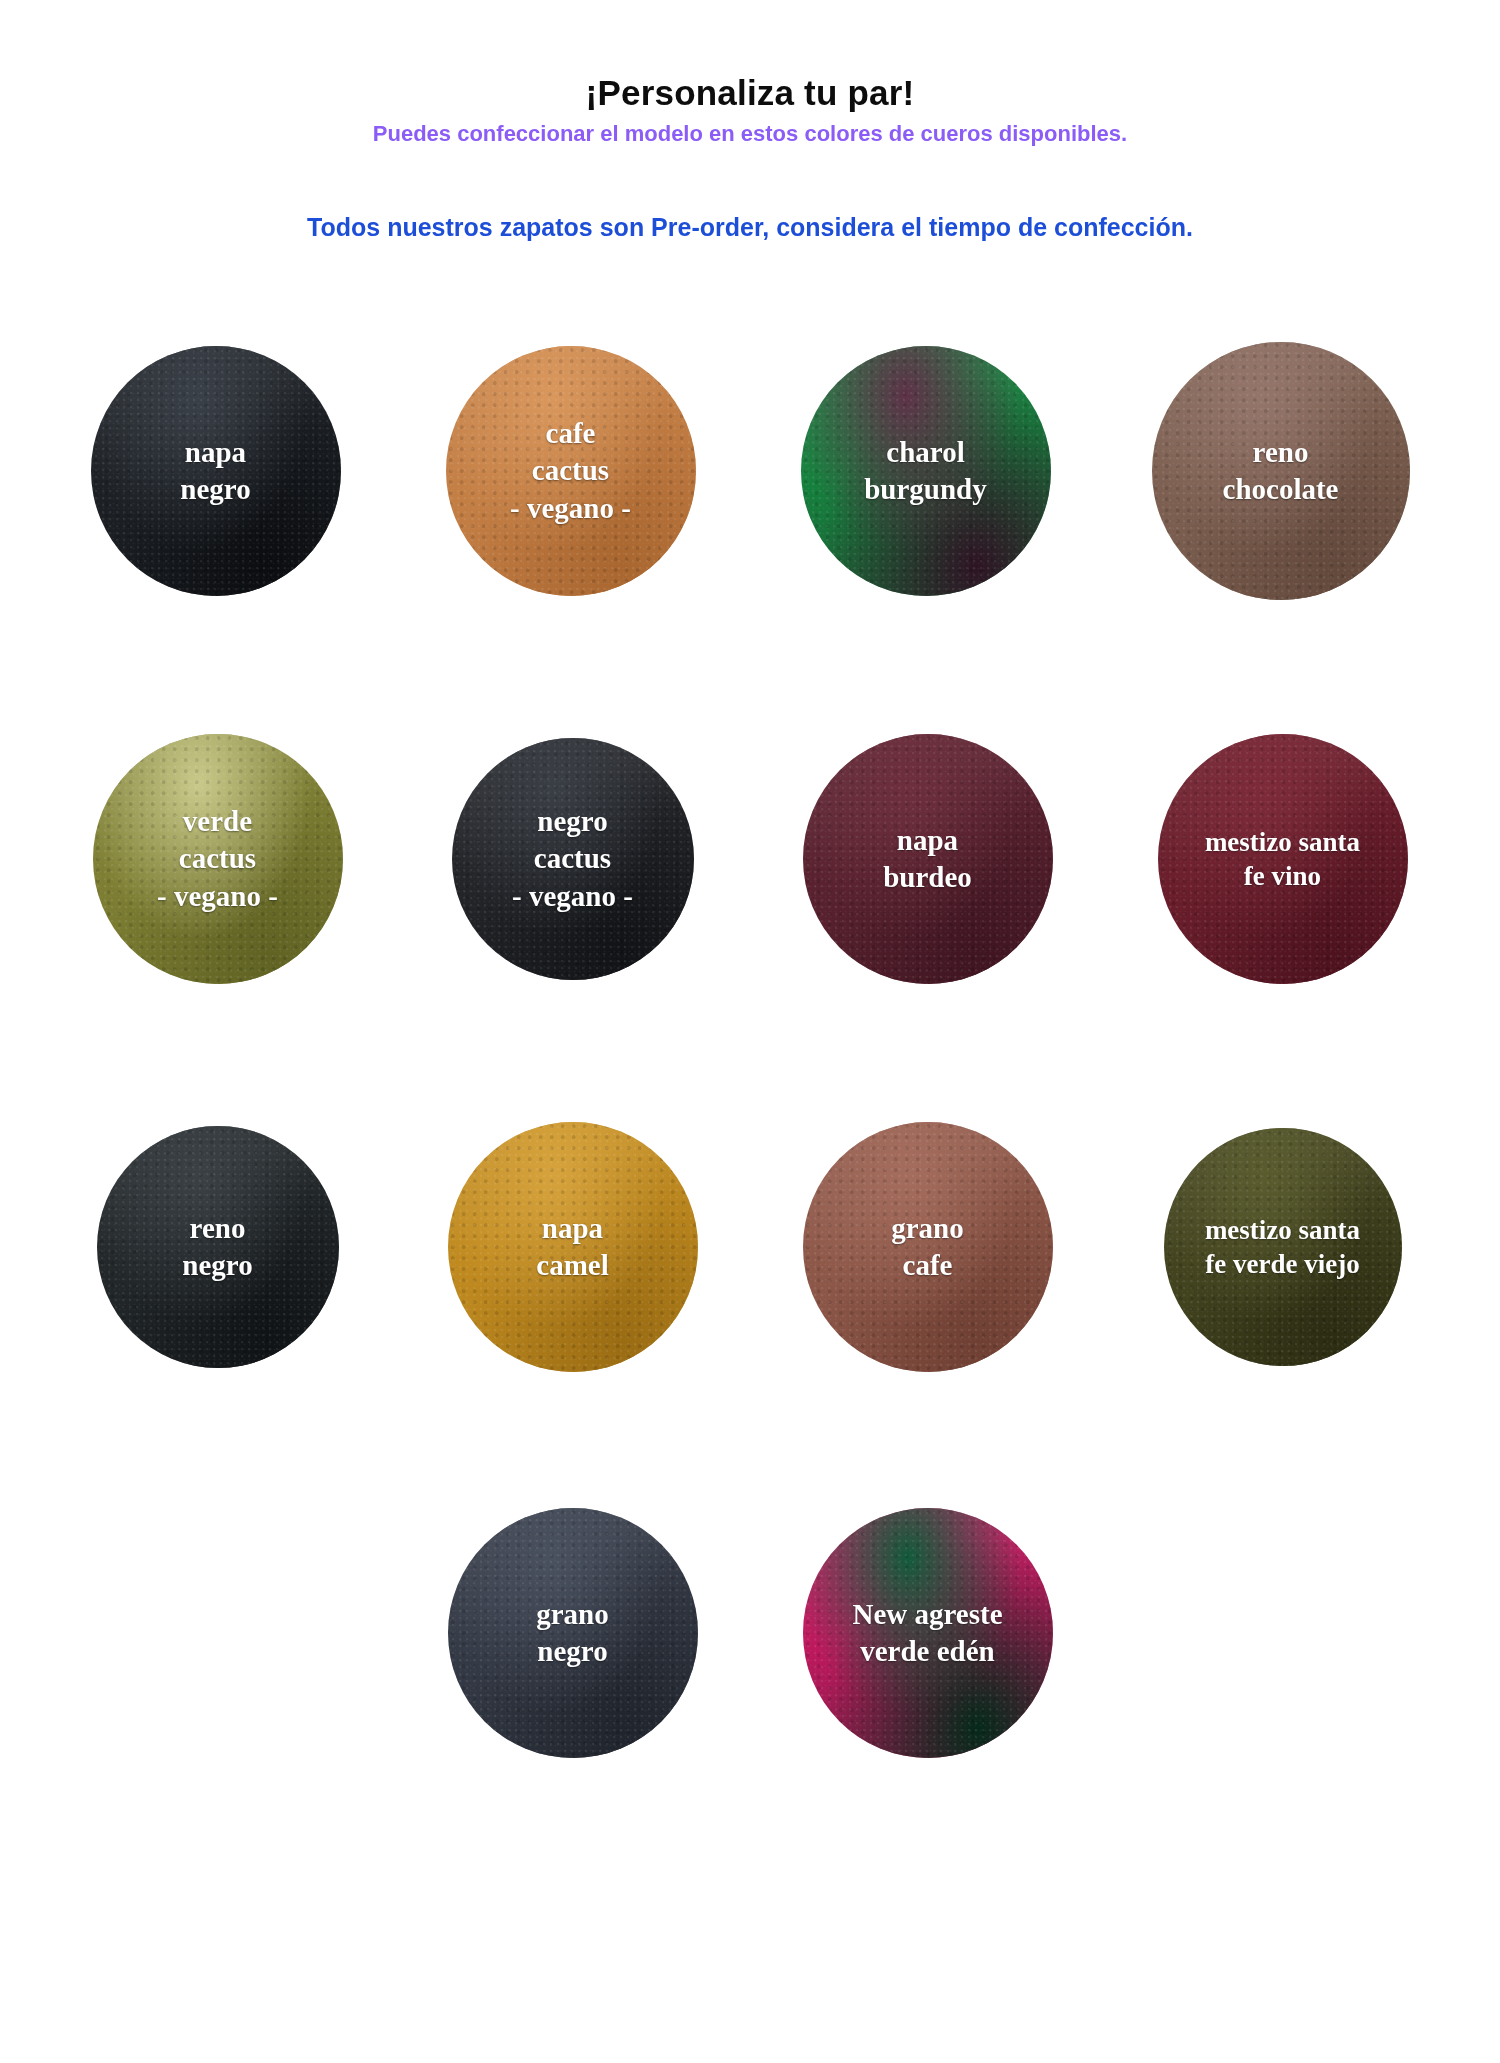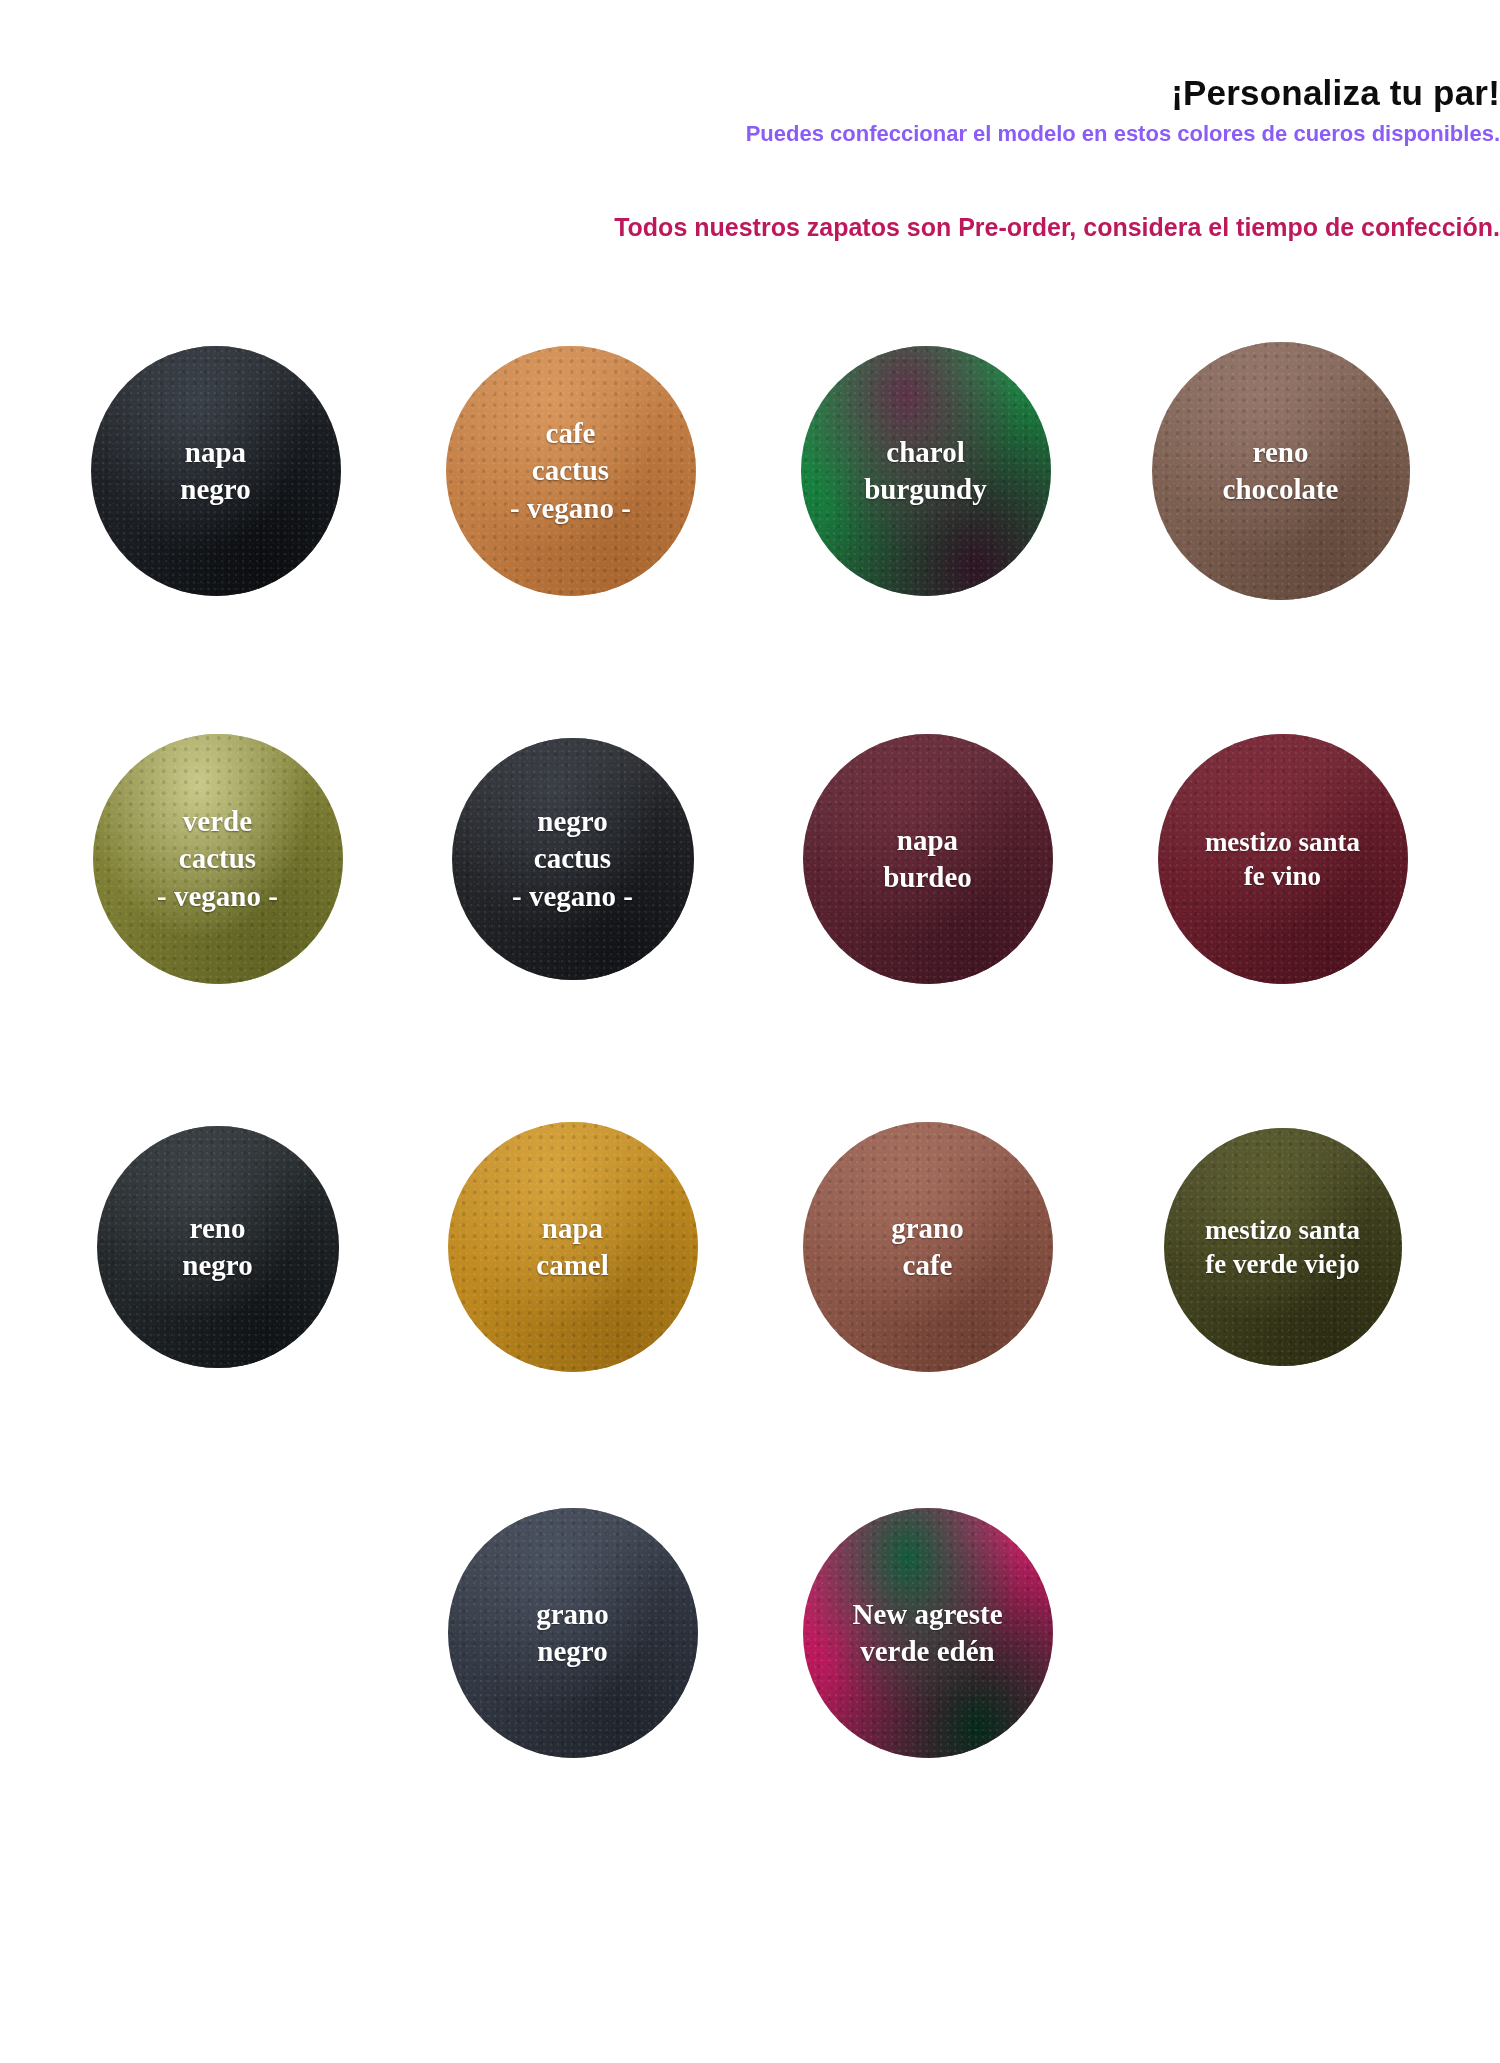--- a/index.html
+++ b/index.html
@@ -19,21 +19,21 @@
   .page {
     width: 1500px;
     height: 2063px;
     position: relative;
     background: #ffffff;
   }
 
   
   .header {
     padding-top: 72px;
-    text-align: right;
+    text-align: center;
   }
   .header-title {
     font-size: 35px;
     font-weight: bold;
     line-height: 1.18;
     letter-spacing: 0.2px;
     margin: 0 0 6px 0;
     color: #0d0d0d;
   }
   .header-line {
@@ -42,21 +42,21 @@
     line-height: 1.33;
     margin: 0;
     color: #8b5cf6;
   }
   .header-note {
     font-size: 25px;
     font-weight: bold;
     line-height: 1.3;
     margin: 0;
     padding-top: 62px;
-    color: #be185d;
+    color: #1d4ed8;
   }
 
   
   .grid {
     margin: 0 auto;
     padding-top: 38px;
     width: 1420px;
     display: flex;
     flex-direction: column;
     align-items: center;

